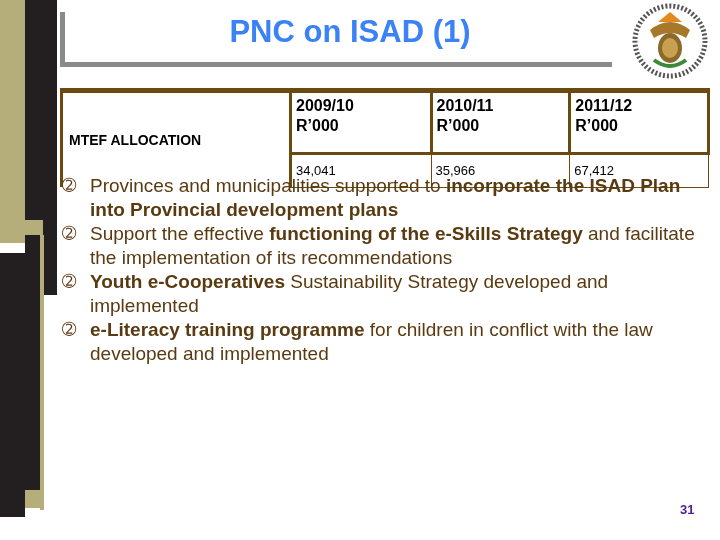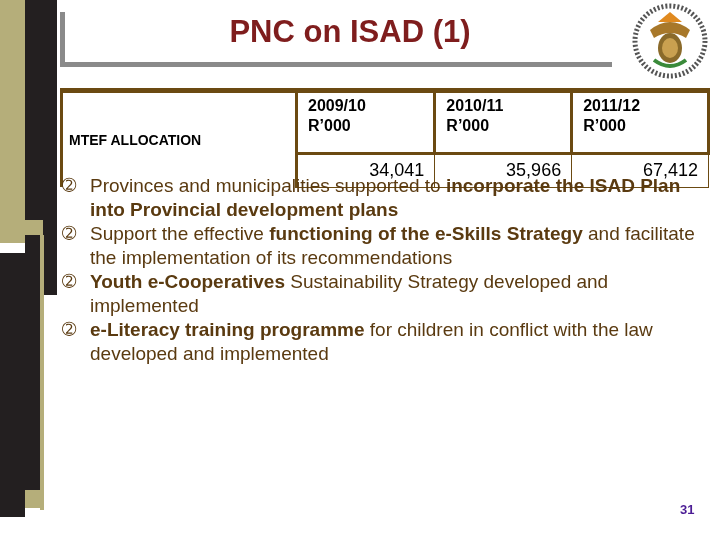--- a/index.html
+++ b/index.html
@@ -1,27 +1,27 @@
 <!DOCTYPE html>
 <html><head>
 <meta charset="utf-8">
 <style>
   html, body { margin:0; padding:0; }
   body { width:720px; height:540px; position:relative; background:#ffffff; overflow:hidden; font-family:"Liberation Sans", sans-serif; }
   .deco { position:absolute; }
   .title-frame-v { position:absolute; left:60px; top:12px; width:5px; height:54px; background:#8a8a8a; }
   .title-frame-h { position:absolute; left:60px; top:62px; width:552px; height:5px; background:#8a8a8a; }
-  .title { position:absolute; left:60px; width:580px; top:14px; text-align:center; font-size:31px; font-weight:bold; color:#7f1d1d; }
+  .title { position:absolute; left:60px; width:580px; top:14px; text-align:center; font-size:31px; font-weight:bold; color:#3b82f6; }
   .rule { position:absolute; left:60px; top:88px; width:650px; height:2px; background:#6b4a12; }
   .emblem { position:absolute; left:628px; top:2px; width:84px; height:78px; }
   table.mtef { position:absolute; left:60px; top:90px; width:650px; border-collapse:collapse; font-size:15px; }
-  table.mtef td { padding:0 10px; }
+  table.mtef td { padding:0 4px; }
   .hdr-label { border:3px solid #6b4a12; border-bottom:none; font-weight:bold; height:94px; vertical-align:middle; width:216px; font-size:14px; padding-left:6px !important; }
   .hdr-year { border:3px solid #6b4a12; font-weight:bold; vertical-align:top; height:42px; font-size:16px; line-height:20px; padding-top:3px !important; }
-  .val { border:1px solid #6b4a12; border-top:none; text-align:right; height:24px; font-size:18px; }
+  .val { border:1px solid #6b4a12; border-top:none; text-align:left; height:24px; font-size:13px; }
   .bullets { position:absolute; left:62px; top:174px; width:650px; color:#5a3a10; font-size:19px; line-height:24px; }
   .bullet { display:flex; }
   .bullet .sym { width:28px; flex:none; font-size:17px; }
   .bullet b { color:#5a3a10; }
   .page-num { position:absolute; left:680px; top:502px; font-size:13px; font-weight:bold; color:#4c1d95; }
 </style>
 </head>
 <body>
 
 <div class="deco">

